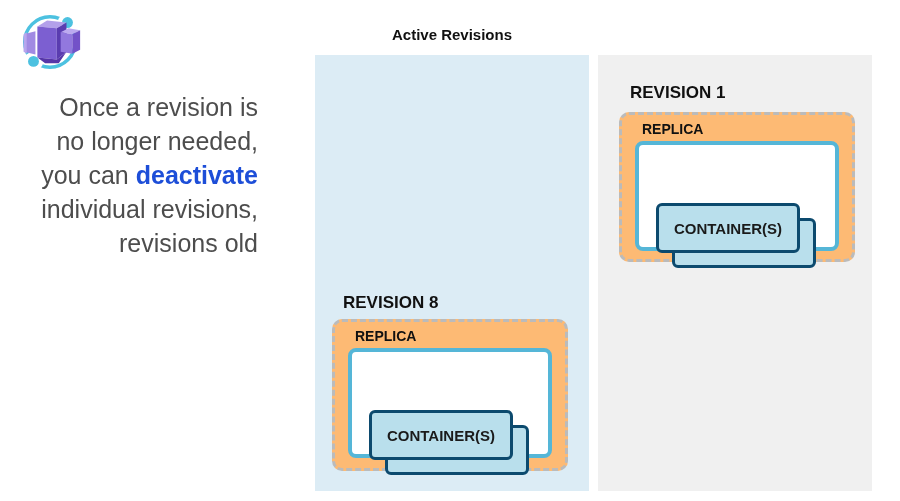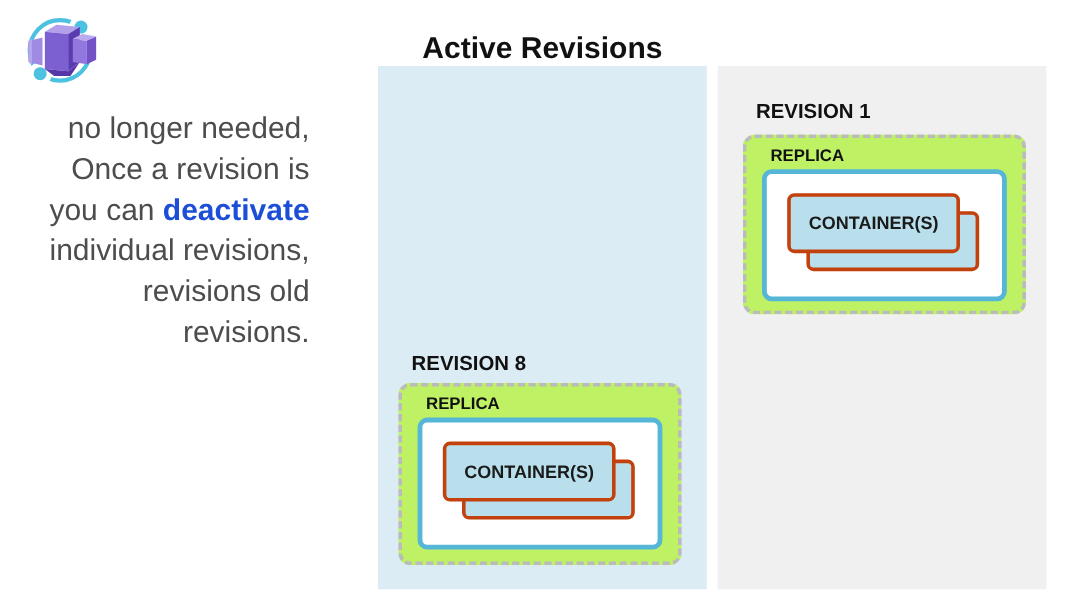--- a/index.html
+++ b/index.html
@@ -20,54 +20,54 @@
     position: absolute; left: 0; top: 90px; width: 258px;
     text-align: right; color: #4d4d4d;
     font-size: 25px; line-height: 34px; font-weight: 400;
   }
   .intro .line { white-space: nowrap; }
   .intro b { color: #1d4ed8; font-weight: 700; }
 
   
   .col-header {
     position: absolute; top: 26px; width: 274px;
-    text-align: center; font-size: 25px; font-weight: 700; color: #111111;
+    text-align: center; font-size: 15px; font-weight: 700; color: #111111;
     white-space: nowrap;
   }
   .hdr-active   { left: 315px; }
   .hdr-inactive { left: 598px; }
 
   
   .panel { position: absolute; top: 55px; width: 274px; height: 436px; }
   .panel-active   { left: 315px; background: #dcecf5; }
   .panel-inactive { left: 598px; background: #f0f0f0; }
 
   
   .rev-label {
     position: absolute;
     font-size: 17px; font-weight: 700; color: #111111; white-space: nowrap;
   }
   .dashed-box {
     position: absolute; width: 236px; height: 150px;
     border: 3px dashed #bbbbbb; border-radius: 10px;
-    background: #bef264; box-sizing: border-box;
+    background: #fdba74; box-sizing: border-box;
   }
   .replica-label {
     position: absolute; left: 20px; top: 6px;
     font-size: 14px; font-weight: 700; color: #111111;
   }
   .replica-box {
     position: absolute; left: 13px; top: 26px; width: 204px; height: 110px;
     border: 4px solid #55b6d7; border-radius: 8px;
     background: #ffffff; box-sizing: border-box;
   }
   .cbox {
     position: absolute; width: 144px; height: 50px;
-    border: 3px solid #c2410c; border-radius: 6px;
-    background: #b9dfec; box-sizing: border-box;
+    border: 3px solid #0c4a6e; border-radius: 6px;
+    background: #b9dfec; box-sizing: border-box; margin-top: 42px;
   }
   .c-back  { left: 33px; top: 31px; z-index: 1; }
   .c-front {
     left: 17px; top: 16px; z-index: 2;
     display: flex; align-items: center; justify-content: center;
   }
   .c-front span {
     font-size: 15px; font-weight: 700; color: #1a1a1a; white-space: nowrap;
   }
 
@@ -103,26 +103,25 @@
 
       <polygon points="46,24 54,20 66,22 58,26" fill="#bcaaf0"></polygon>
       <polygon points="46,24 58,26 58,46 46,44" fill="#9278de"></polygon>
       <polygon points="58,26 66,22 66,42 58,46" fill="#7352c8"></polygon>
 
       <polygon points="22,50 42,52 52,44 44,56 30,56" fill="#5636a8"></polygon>
     </g>
   </svg>
 
   <div class="intro">
+    <div class="line">Once a revision is</div>
     <div class="line">no longer needed,</div>
-    <div class="line">Once a revision is</div>
     <div class="line"><span>you can </span><b>deactivate</b></div>
     <div class="line">individual revisions,</div>
     <div class="line">revisions old</div>
-    <div class="line">revisions.</div>
   </div>
 
   <div class="col-header hdr-active">Active Revisions</div>
 
   <div class="panel panel-active">
     <div class="rev-label rev2-label">REVISION 8</div>
     <div class="dashed-box rev2-dashed">
       <div class="replica-label">REPLICA</div>
       <div class="replica-box">
         <div class="cbox c-back"></div>

